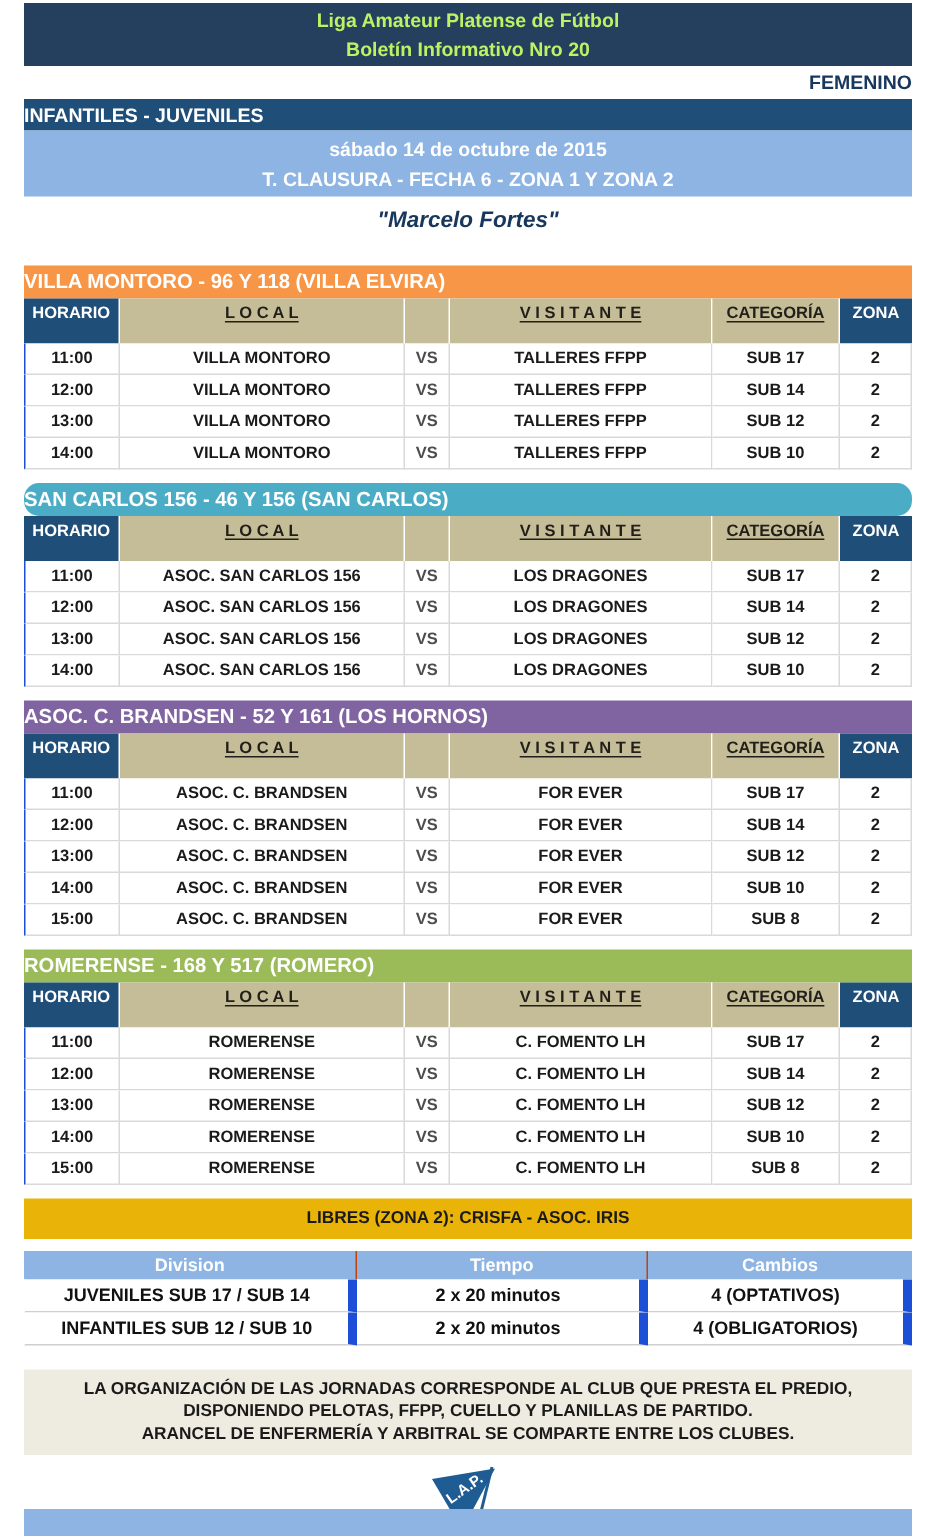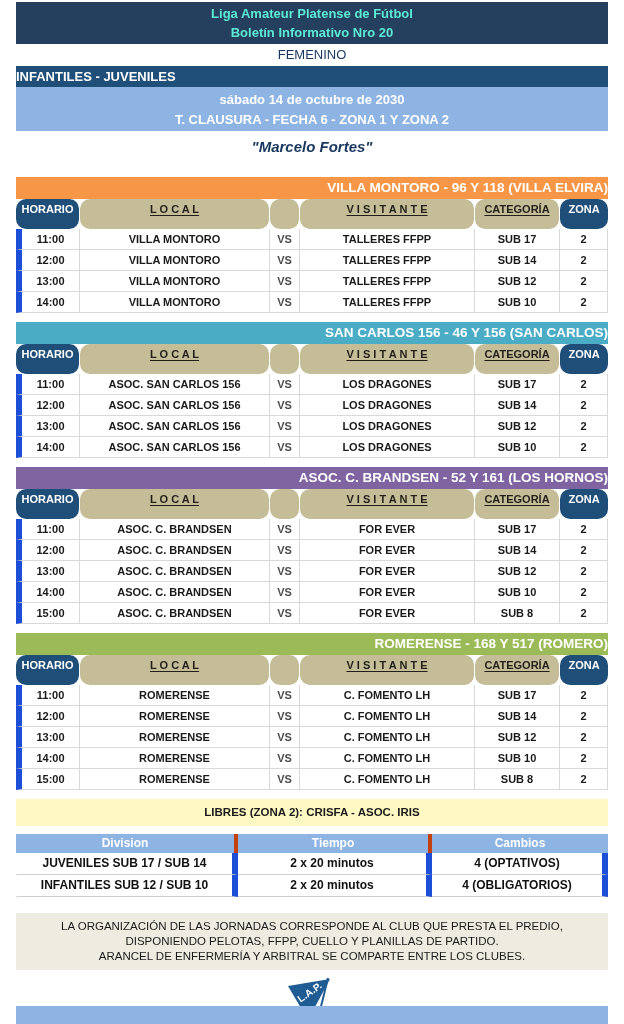--- a/index.html
+++ b/index.html
@@ -1,62 +1,62 @@
 <!DOCTYPE html>
 <html><head>
 <meta charset="utf-8">
 <style>
   html,body{margin:0;padding:0;background:#ffffff;}
   .page{position:relative;width:624px;height:1024px;background:#ffffff;overflow:hidden;
         font-family:"Liberation Sans",sans-serif;}
   .content{margin:0 16px;}
 
   
-  .topbar{margin-top:2px;height:42px;background:#24405E;color:#5eead4;font-weight:bold;font-size:13px;
+  .topbar{margin-top:2px;height:42px;background:#24405E;color:#bef264;font-weight:bold;font-size:13px;
           text-align:center;display:flex;flex-direction:column;justify-content:center;gap:4px;}
-  .femenino{height:22px;line-height:22px;text-align:center;color:#17375D;font-weight:normal;font-size:13px;}
+  .femenino{height:22px;line-height:22px;text-align:right;color:#17375D;font-weight:bold;font-size:13px;}
   .navband{height:21px;line-height:21px;background:#1F4E79;color:#fff;text-align:left;
            font-weight:bold;font-size:13px;}
   .lightband{height:44px;background:#8DB4E2;color:#fff;font-weight:bold;font-size:13px;text-align:center;
              display:flex;flex-direction:column;justify-content:center;gap:5px;}
   .referee{margin:6px 0 20px;height:20px;line-height:20px;text-align:center;color:#17375D;
            font-weight:bold;font-style:italic;font-size:15px;}
 
   
   .venue{margin-bottom:9px;}
-  .band{height:22px;line-height:22px;text-align:right;color:#fff;font-weight:bold;font-size:13.5px;}
+  .band{height:22px;line-height:22px;text-align:left;color:#fff;font-weight:bold;font-size:13.5px;}
   .mgrid{display:grid;grid-template-columns:64px 190px 30px 175px 85px 48px;}
   .hrow .cell{height:30px;line-height:21px;font-size:11px;font-weight:bold;text-align:center;
-              border-right:1px solid #fff;border-radius:10px;}
+              border-right:1px solid #fff;}
   .hrow .cell:last-child{border-right:none;}
   .cell.navy{background:#1F4E79;color:#ffffff;}
   .cell.tan{background:#C4BD97;color:#221F1A;}
   .u{text-decoration:underline;text-underline-offset:2px;}
   .drow .cell{height:20px;line-height:20px;font-size:11px;font-weight:bold;text-align:center;
               background:#fff;color:#1A1A1A;border-bottom:1px solid #D9D9D9;border-right:1px solid #D9D9D9;}
-  .drow .cell:first-child{border-left:6px solid #1d4ed8;}
+  .drow .cell:first-child{border-left:1px solid #1d4ed8;}
   .drow .vs{color:#4D4D4D;}
   .drow .cat{font-weight:600;}
 
   
-  .libres{margin-top:8px;height:27px;line-height:27px;background:#fef9c3;text-align:center;
+  .libres{margin-top:8px;height:27px;line-height:27px;background:#eab308;text-align:center;
           font-weight:bold;font-size:11.5px;color:#1A1A1A;}
 
   
   .rules{margin-top:8px;}
   .rgrid{display:grid;grid-template-columns:222px 194px 176px;}
   .rhead .cell{height:19px;line-height:19px;background:#8DB4E2;color:#fff;font-weight:bold;
-               font-size:12px;text-align:center;border-right:4px solid #c2410c;}
+               font-size:12px;text-align:center;border-right:1px solid #c2410c;}
   .rhead .cell:last-child{border-right:none;text-align:center;}
   .rrow .cell{height:21px;line-height:21px;font-weight:bold;font-size:12px;text-align:center;color:#111;
               border-bottom:1px solid #CFCFCF;border-right:6px solid #1d4ed8;background:#fff;}
   .rrow .cell:first-child{border-left:1px solid #fff;}
 
   
-  .notice{margin-top:16px;background:#EEECE1;padding:6px 8px;text-align:center;font-weight:normal;
+  .notice{margin-top:16px;background:#EEECE1;padding:6px 8px;text-align:center;font-weight:bold;
           font-size:11.5px;line-height:15px;color:#1A1A1A;}
 
   
   .logo{width:72px;margin:4px auto 0;}
   .logo svg{display:block;margin-left:2px;}
   .logo-lines{color:#2E74B5;font-weight:bold;font-size:8.5px;line-height:11px;letter-spacing:0.4px;
               text-align:left;margin-left:2px;}
 
   
   .bottombar{position:absolute;left:16px;right:16px;bottom:0;height:18px;background:#8DB4E2;}
@@ -70,21 +70,21 @@
     <div class="topbar">
       <div>Liga Amateur Platense de Fútbol</div>
       <div>Boletín Informativo Nro 20</div>
     </div>
 
     <div class="femenino">FEMENINO</div>
 
     <div class="navband">INFANTILES - JUVENILES</div>
 
     <div class="lightband">
-      <div>sábado 14 de octubre de 2030</div>
+      <div>sábado 14 de octubre de 2015</div>
       <div>T. CLAUSURA - FECHA 6 - ZONA 1 Y ZONA 2</div>
     </div>
 
     <div class="referee">"Marcelo Fortes"</div>
 
     <section class="venue">
       <div class="band" style="background-color: rgb(247, 150, 70);">VILLA MONTORO - 96 Y 118 (VILLA ELVIRA)</div>
       <div class="mgrid hrow">
         <div class="cell navy">HORARIO</div>
         <div class="cell tan u">L O C A L</div>
@@ -121,21 +121,21 @@
         <div class="cell">14:00</div>
         <div class="cell">VILLA MONTORO</div>
         <div class="cell vs">VS</div>
         <div class="cell">TALLERES FFPP</div>
         <div class="cell cat">SUB 10</div>
         <div class="cell">2</div>
       </div>
     </section>
 
     <section class="venue">
-      <div class="band" style="background-color: rgb(75, 172, 198);">SAN CARLOS 156 - 46 Y 156 (SAN CARLOS)</div>
+      <div class="band" style="background-color: rgb(75, 172, 198); border-radius: 10px;">SAN CARLOS 156 - 46 Y 156 (SAN CARLOS)</div>
       <div class="mgrid hrow">
         <div class="cell navy">HORARIO</div>
         <div class="cell tan u">L O C A L</div>
         <div class="cell tan"></div>
         <div class="cell tan u">V I S I T A N T E</div>
         <div class="cell tan u">CATEGORÍA</div>
         <div class="cell navy">ZONA</div>
       </div>
       <div class="mgrid drow">
         <div class="cell">11:00</div>

